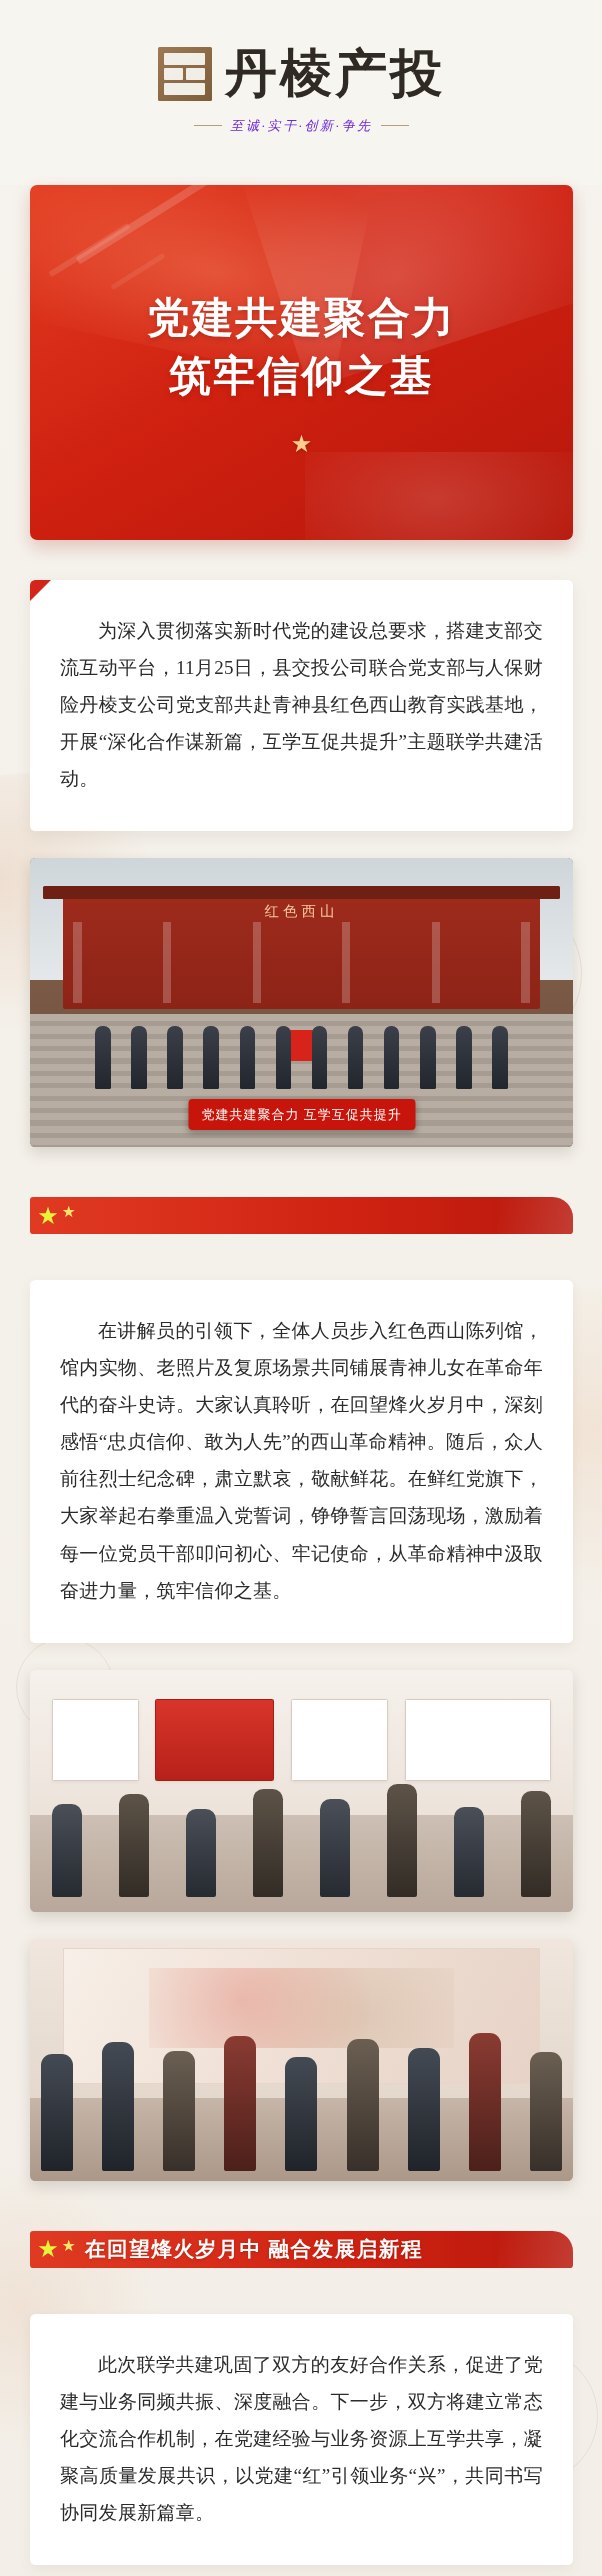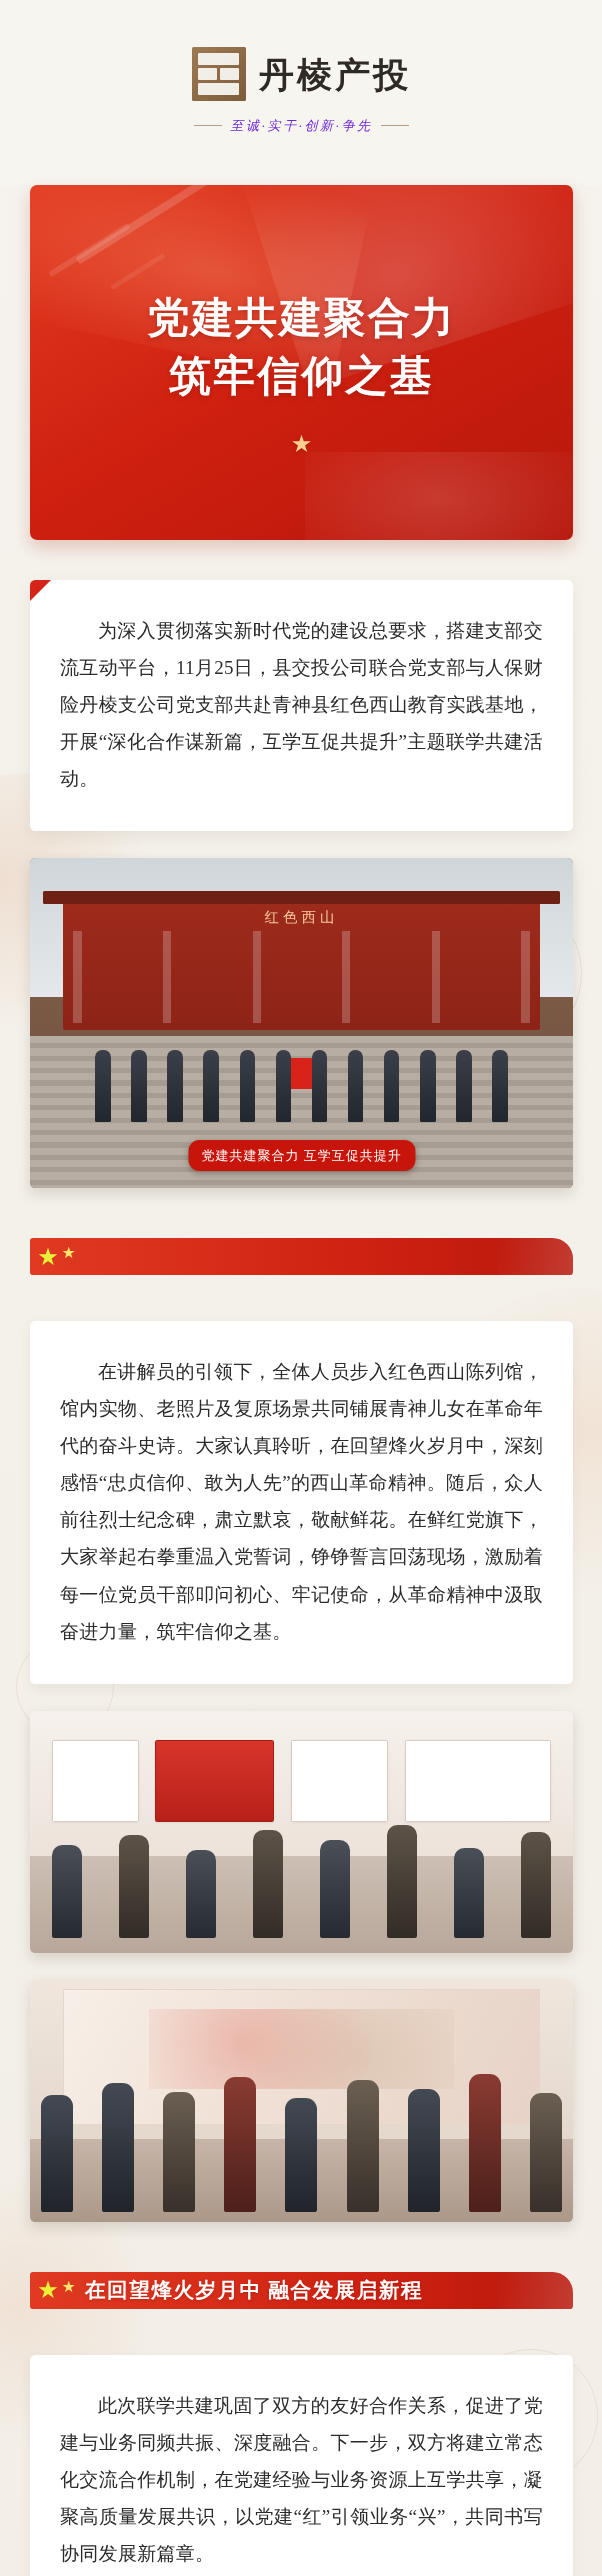--- a/index.html
+++ b/index.html
@@ -68,22 +68,22 @@
     border-radius: 1.5px;
   }
   .logo-mark i {
     display: block;
     background: #f7f5f0;
     border-radius: 1px;
     opacity: .95;
   }
   .logo-mark i.w { grid-column: span 2; }
   .logo-text {
-    font-family: Liberation Sans, sans-serif;
-    font-size: 35px;
+    font-family: Liberation Serif, serif;
+    font-size: 52px;
     font-weight: 700;
     letter-spacing: 3.1px;
     color: #2f2a24;
     line-height: 1;
     white-space: nowrap;
   }
   .logo-sub {
     margin-top: 15.5px;
     display: flex;
     align-items: center;
@@ -202,21 +202,21 @@
   }
 
   
   .photo {
     position: relative;
     margin: 27px 30px 0 30px;
     border-radius: 5.2px;
     overflow: hidden;
     box-shadow: 0 5.2px 13.4px rgba(90,70,55,.18);
   }
-  .photo.tall { height: 330px; }
+  .photo.tall { height: 289px; }
   .photo.mid { height: 242px; }
 
   
   .ph1 { background: linear-gradient(180deg, #8d6f5a 0%, #7b5a46 40%, #6d4f3d 100%); }
   .ph1 .sky { position:absolute; inset:0 0 58% 0; background: linear-gradient(180deg,#cfd6da,#e4e8ea); }
   .ph1 .bldg {
     position:absolute; left: 6%; right: 6%; top: 12%; height: 40%;
     background: linear-gradient(180deg, #9e2b1c 0%, #8d2317 100%);
     border-radius: 2.1px;
   }
@@ -239,21 +239,21 @@
     background: linear-gradient(180deg, #3a3f49 0%, #22262d 100%);
     border-radius: 7.2px 7.2px 1.5px 1.5px;
   }
   .ph1 .flag {
     position:absolute; left: 46%; bottom: 30%; width: 46px; height: 31px;
     background: #d8231a;
   }
   .ph1 .banner {
     position:absolute; left: 50%; transform: translateX(-50%);
     bottom: 17.5px; padding: 6.2px 13.4px;
-    background: #c8150b; color:#fff; border-radius: 11px;
+    background: #c8150b; color:#fff; border-radius: 4px;
     font-family: "Liberation Serif", serif; font-size: 13px; letter-spacing: 1px;
     white-space: nowrap; box-shadow: 0 2.1px 6.2px rgba(0,0,0,.3);
   }
   .ph1 .toptext {
     position:absolute; left:50%; transform: translateX(-50%);
     top: 15%; color: rgba(255,220,170,.9);
     font-family: "Liberation Serif", serif; font-size: 14.4px; letter-spacing: 4.1px; white-space: nowrap;
   }
 
   

